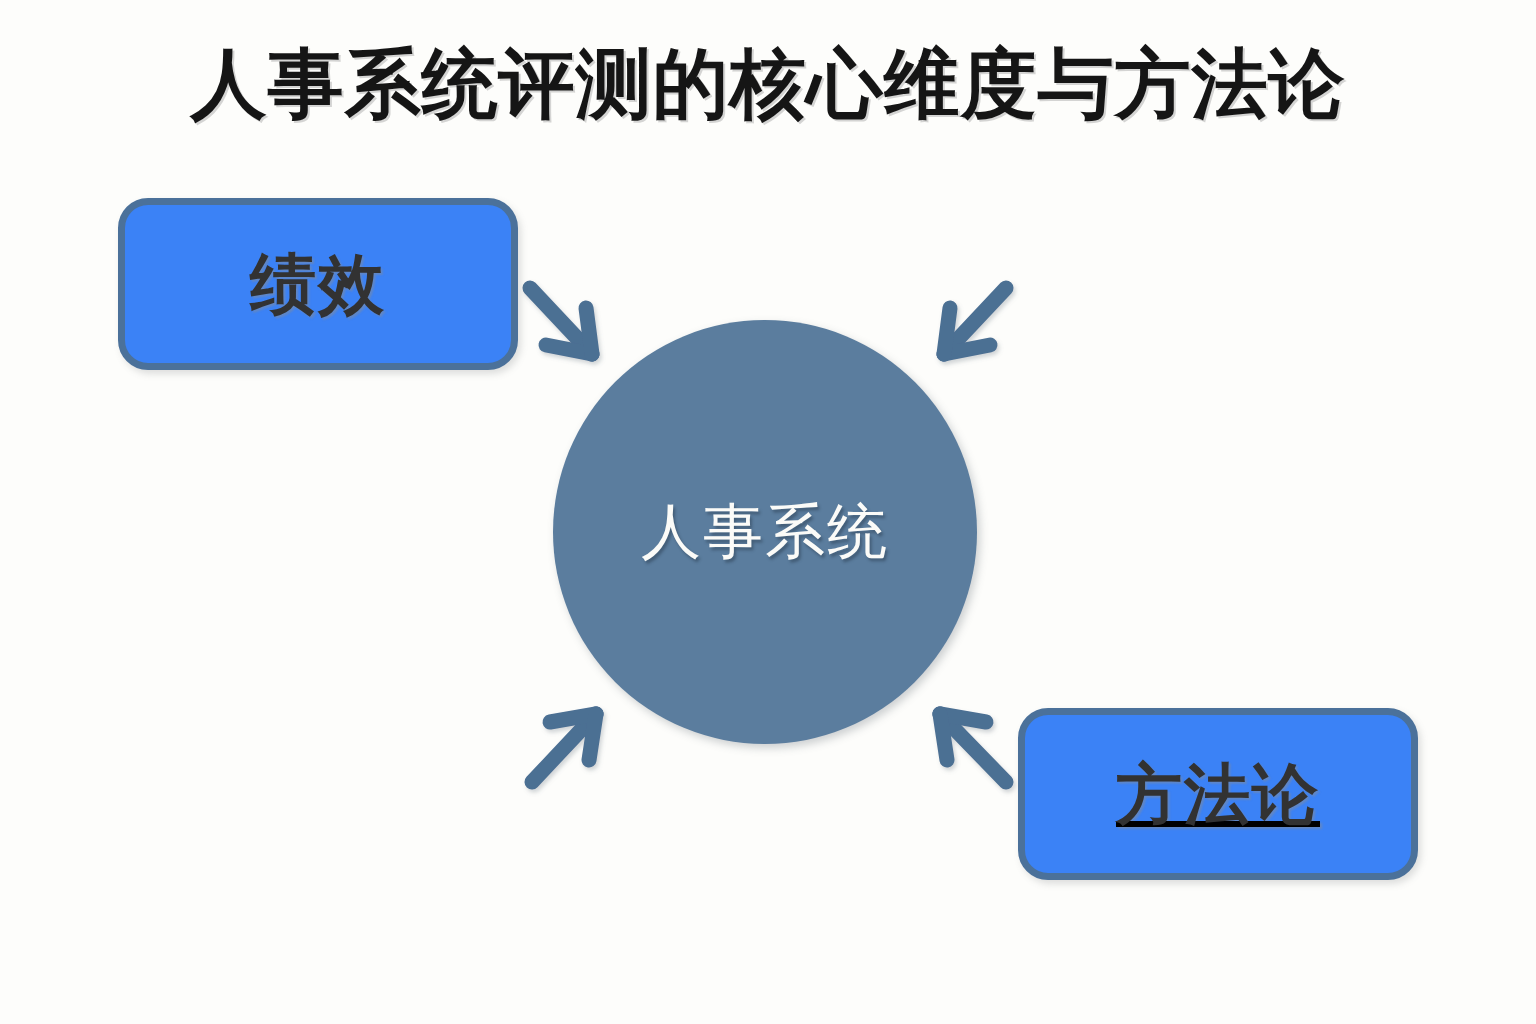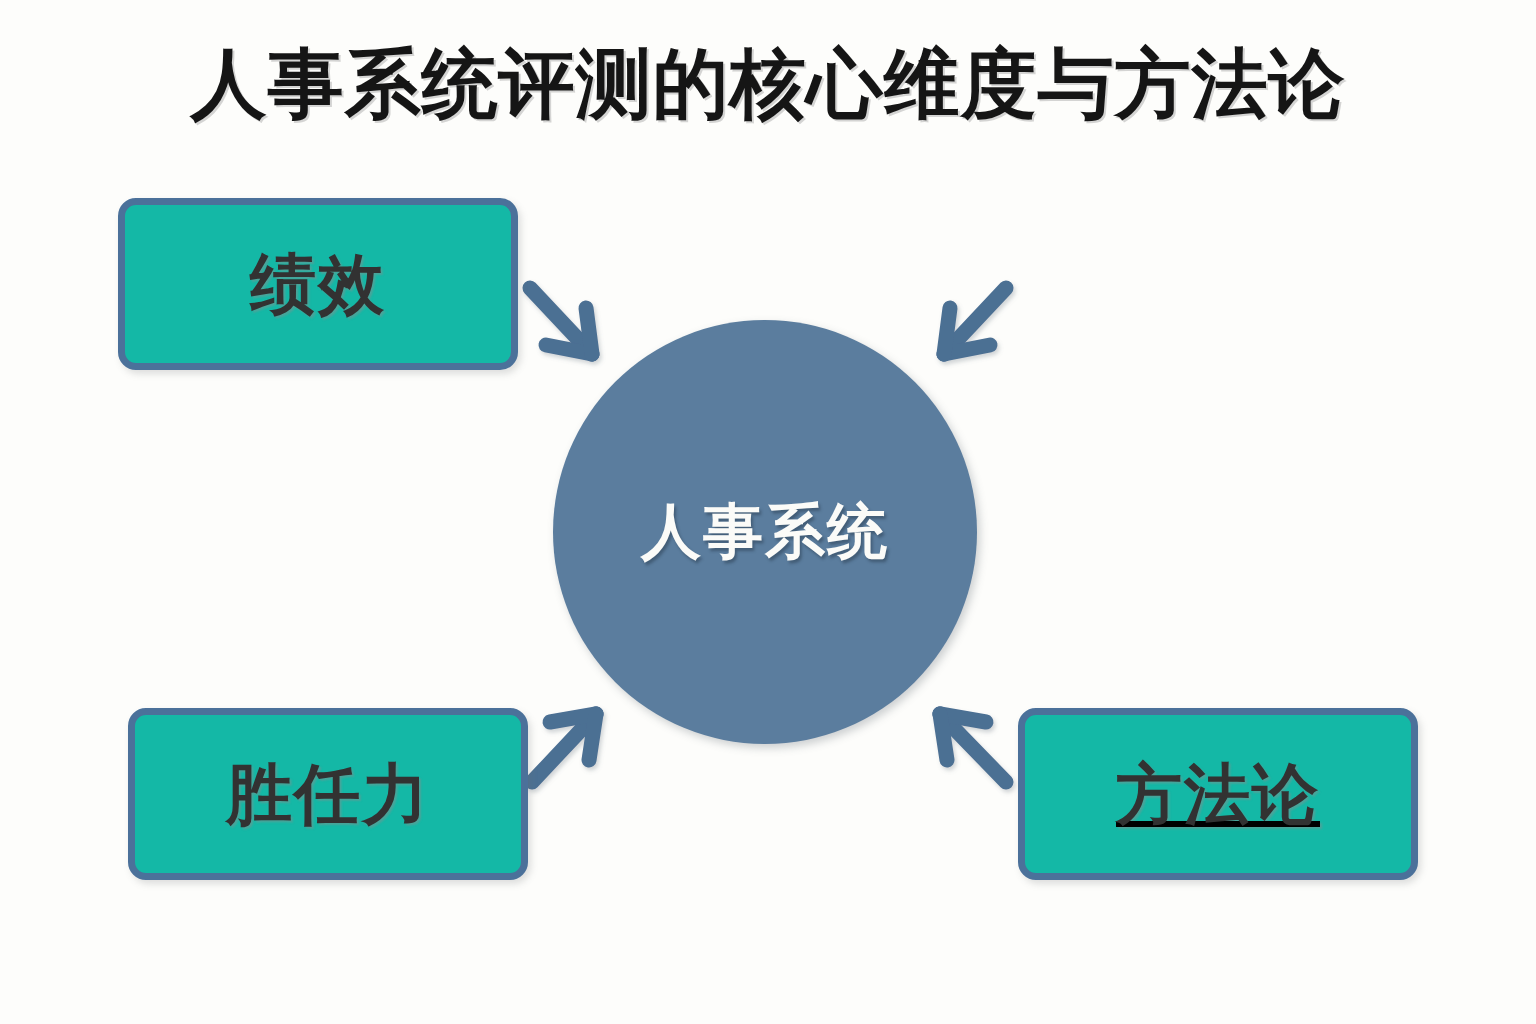--- a/index.html
+++ b/index.html
@@ -58,35 +58,35 @@
     background: #5b7d9e;
     box-shadow: 3px 4px 8px rgba(80,90,100,0.28);
     display: flex;
     flex-direction: column;
     align-items: center;
     justify-content: center;
   }
   #center-node .cline {
     font-size: 60px;
     line-height: 76px;
-    font-weight: 700;
+    font-weight: 400;
     color: #fbfbf8;
     letter-spacing: 2px;
     text-shadow: 2px 3px 3px rgba(30,45,60,0.40);
     white-space: nowrap;
   }
 
   
   .node-box {
     position: absolute;
     width: 400px;
     height: 172px;
-    background: #14b8a6;
+    background: #3b82f6;
     border: 7px solid #4b719a;
-    border-radius: 18px;
+    border-radius: 30px;
     box-sizing: border-box;
     display: flex;
     align-items: center;
     justify-content: center;
     box-shadow: 3px 4px 7px rgba(110,115,120,0.22);
   }
   .node-box .node-label {
     font-size: 66px;
     line-height: 78px;
     font-weight: 700;
@@ -142,21 +142,18 @@
 
   <div id="center-node">
     <div class="cline">人事系统</div>
   </div>
 
   <div class="node-box" id="box-performance">
     <span class="node-label">绩效</span>
   </div>
 
 
-  <div class="node-box" id="box-competency">
-    <span class="node-label">胜任力</span>
-  </div>
 
   <div class="node-box" id="box-methodology">
     <span class="node-label">方法论</span>
   </div>
 
 </div>
 
 </body></html>

